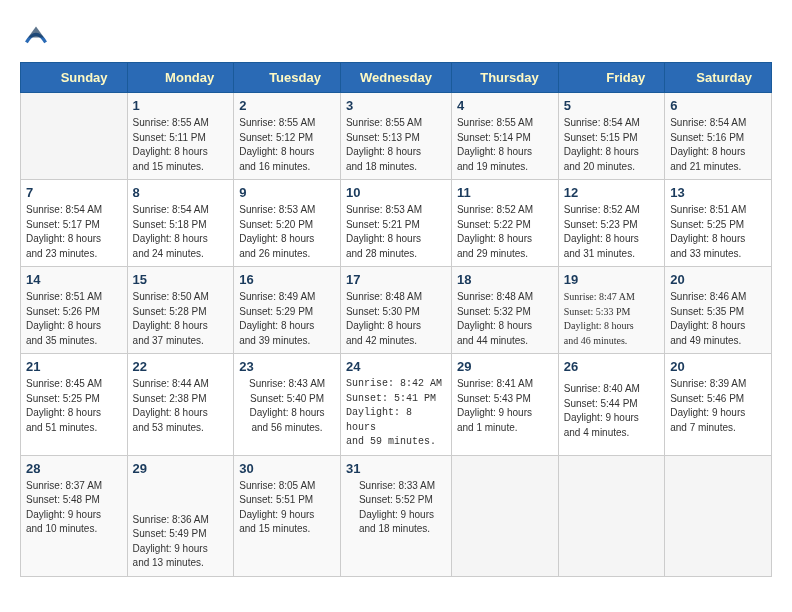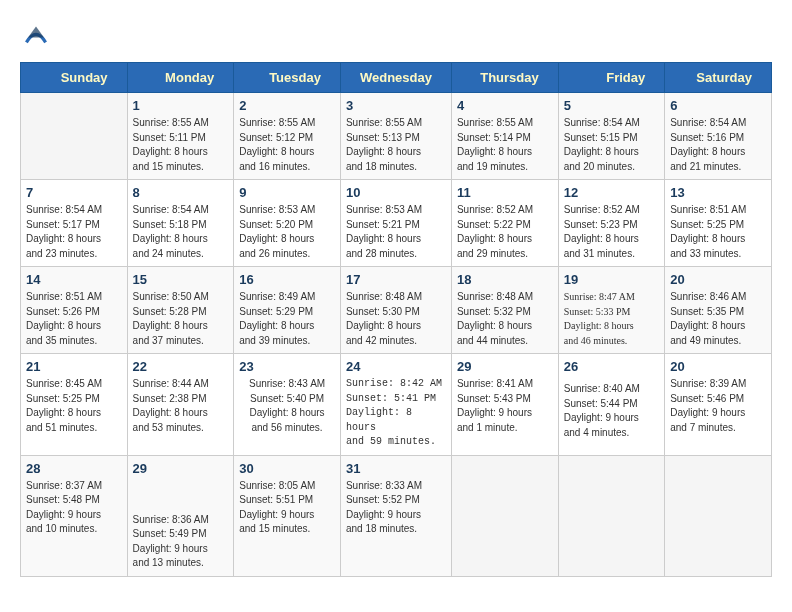--- a/index.html
+++ b/index.html
@@ -327,21 +327,21 @@
         </td>
         <td>
           <div class="day-number">30</div>
           <div class="day-info" style="white-space: pre-line;">Sunrise: 8:05 AM
 Sunset: 5:51 PM
 Daylight: 9 hours
 and 15 minutes.</div>
         </td>
         <td>
           <div class="day-number">31</div>
-          <div class="day-info" style="white-space: pre-line;">Sunrise: 8:33 AM
+          <div class="day-info" style="white-space: pre-line; margin-left: 13px;">Sunrise: 8:33 AM
 Sunset: 5:52 PM
 Daylight: 9 hours
 and 18 minutes.</div>
         </td>
         <td class="empty-cell"></td>
         <td class="empty-cell"></td>
         <td class="empty-cell"></td>
       </tr>
     </tbody>
 </table>

